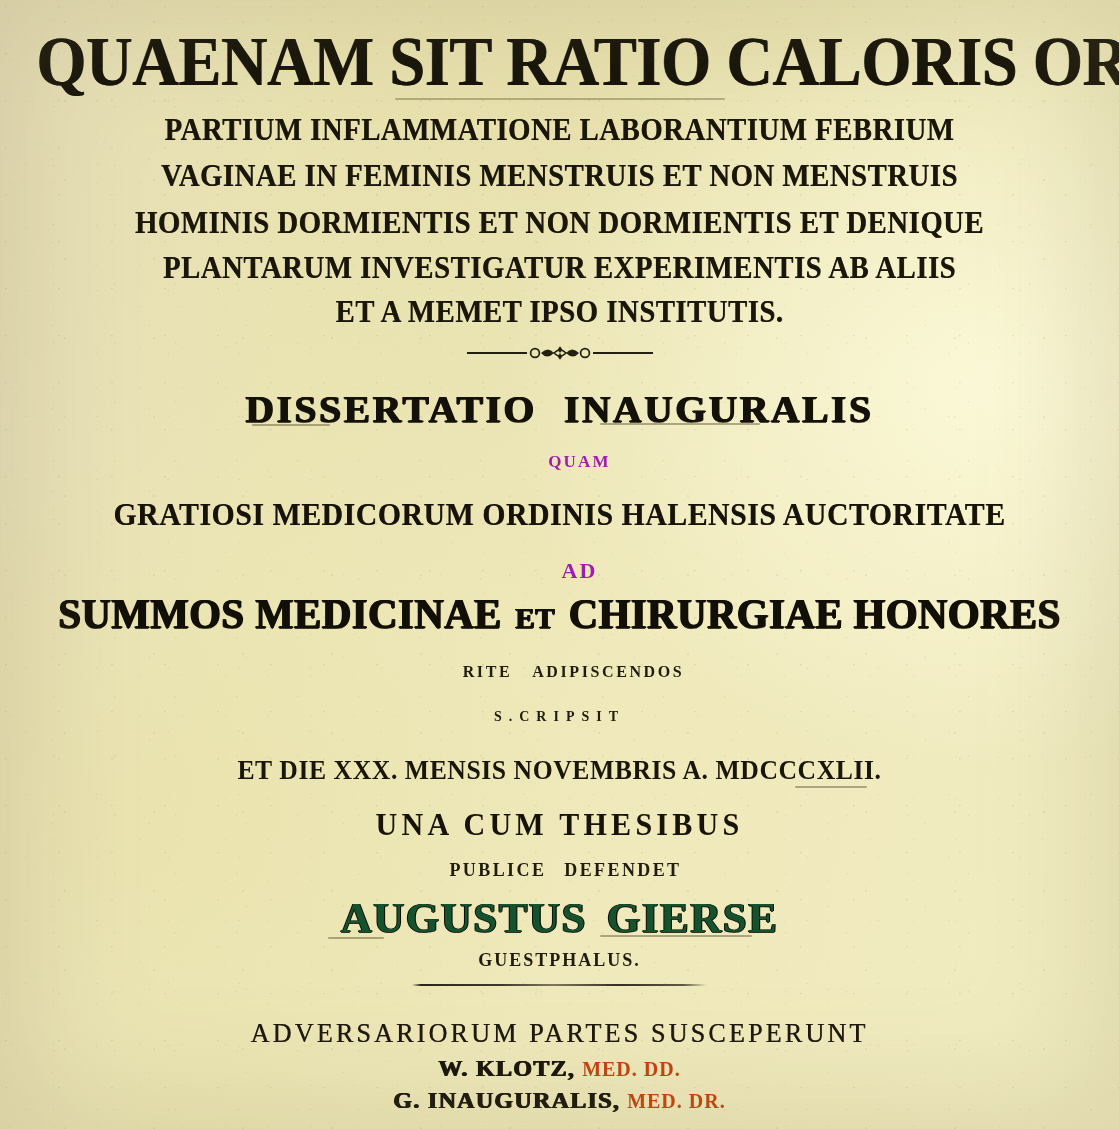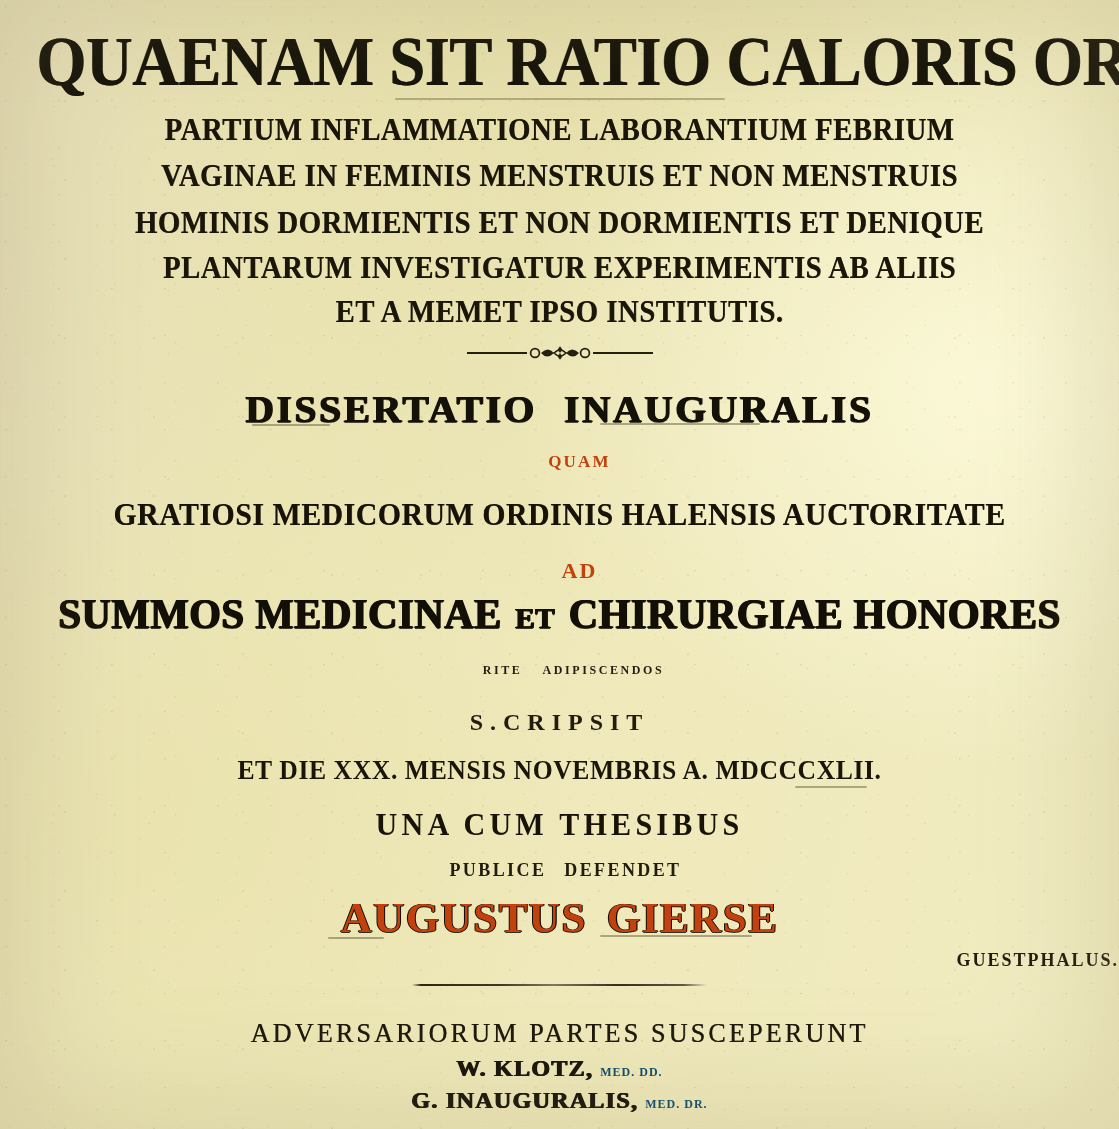--- a/index.html
+++ b/index.html
@@ -107,21 +107,21 @@
     letter-spacing: 2.5px;
     color: #141108;
     transform: scaleX(1.04);
     text-shadow: 0.8px 0 0 #141108, -0.7px 0 0 #141108, 0 0.5px 0 rgba(20,17,8,0.75);
   }
   #dissertatio .gap { display: inline-block; width: 26px; }
 
   .tiny-caps {
     font-family: "Liberation Serif", "DejaVu Serif", serif;
     font-weight: bold;
-    color: #c2410c;
+    color: #a21caf;
     padding-left: 40px;
   }
   #quam { top: 452px; font-size: 17px; letter-spacing: 2.2px; }
   #ad   { top: 558px; font-size: 22px; letter-spacing: 2.0px; }
 
   #gratiosi {
     top: 496px;
     font-family: "Liberation Serif", "DejaVu Serif", serif;
     font-weight: bold;
     font-size: 32px;
@@ -145,32 +145,32 @@
     font-size: 30px;
     letter-spacing: 0.5px;
     vertical-align: baseline;
   }
   #summos .sp { display: inline-block; width: 14px; }
 
   #rite {
     top: 663px;
     font-family: "Liberation Serif", "DejaVu Serif", serif;
     font-weight: bold;
-    font-size: 12px;
+    font-size: 16px;
     letter-spacing: 2.6px;
     color: #211c0e;
     padding-left: 28px;
   }
   #rite .gap { display: inline-block; width: 20px; }
 
   #scripsit {
     top: 709px;
     font-family: "Liberation Serif", "DejaVu Serif", serif;
     font-weight: bold;
-    font-size: 24px;
+    font-size: 14px;
     letter-spacing: 7px;
     color: #211c0e;
   }
 
   #datum {
     top: 755px;
     font-family: "Liberation Serif", "DejaVu Serif", serif;
     font-weight: bold;
     font-size: 27px;
     letter-spacing: 0.6px;
@@ -198,34 +198,33 @@
     margin-left: 12px;
   }
   #publice .gap { display: inline-block; width: 18px; }
 
   #author {
     top: 893px;
     font-family: "Liberation Serif", "DejaVu Serif", serif;
     font-weight: bold;
     font-size: 43px;
     letter-spacing: 1.5px;
-    color: #c2410c;
+    color: #14532d;
     transform: scaleX(1.0);
     text-shadow: 1.1px 0 0 #100d06, -1.0px 0 0 #100d06, 0 0.7px 0 rgba(16,13,6,0.85), 0 -0.5px 0 rgba(16,13,6,0.6);
   }
   #author .gap { display: inline-block; width: 20px; }
 
   #guestphalus {
     top: 950px;
     font-family: "Liberation Serif", "DejaVu Serif", serif;
     font-weight: bold;
     font-size: 18px;
     letter-spacing: 2.0px;
     color: #211c0e;
-    text-align: right;
   }
 
   #rule-bottom {
     top: 982px;
     height: 6px;
     display: flex;
     align-items: center;
     justify-content: center;
   }
   #rule-bottom .bar {
@@ -255,23 +254,23 @@
   #opp1 { top: 1055px; font-size: 24px; }
   #opp2 { top: 1087px; font-size: 24px; }
   .opponent .nm {
     font-weight: bold;
     letter-spacing: 1.3px;
     text-shadow: 0.7px 0 0 #16120a, -0.6px 0 0 #16120a;
     margin-top: 48px;
   }
   .opponent .deg {
     font-weight: bold;
-    font-size: 12px;
+    font-size: 20px;
     letter-spacing: 1.0px;
-    color: #0c4a6e;
+    color: #c2410c;
     margin-left: 7px;
   }
 
   
   .smudge {
     position: absolute;
     height: 2px;
     background: rgba(70,60,32,0.40);
     border-radius: 2px;
     pointer-events: none;

